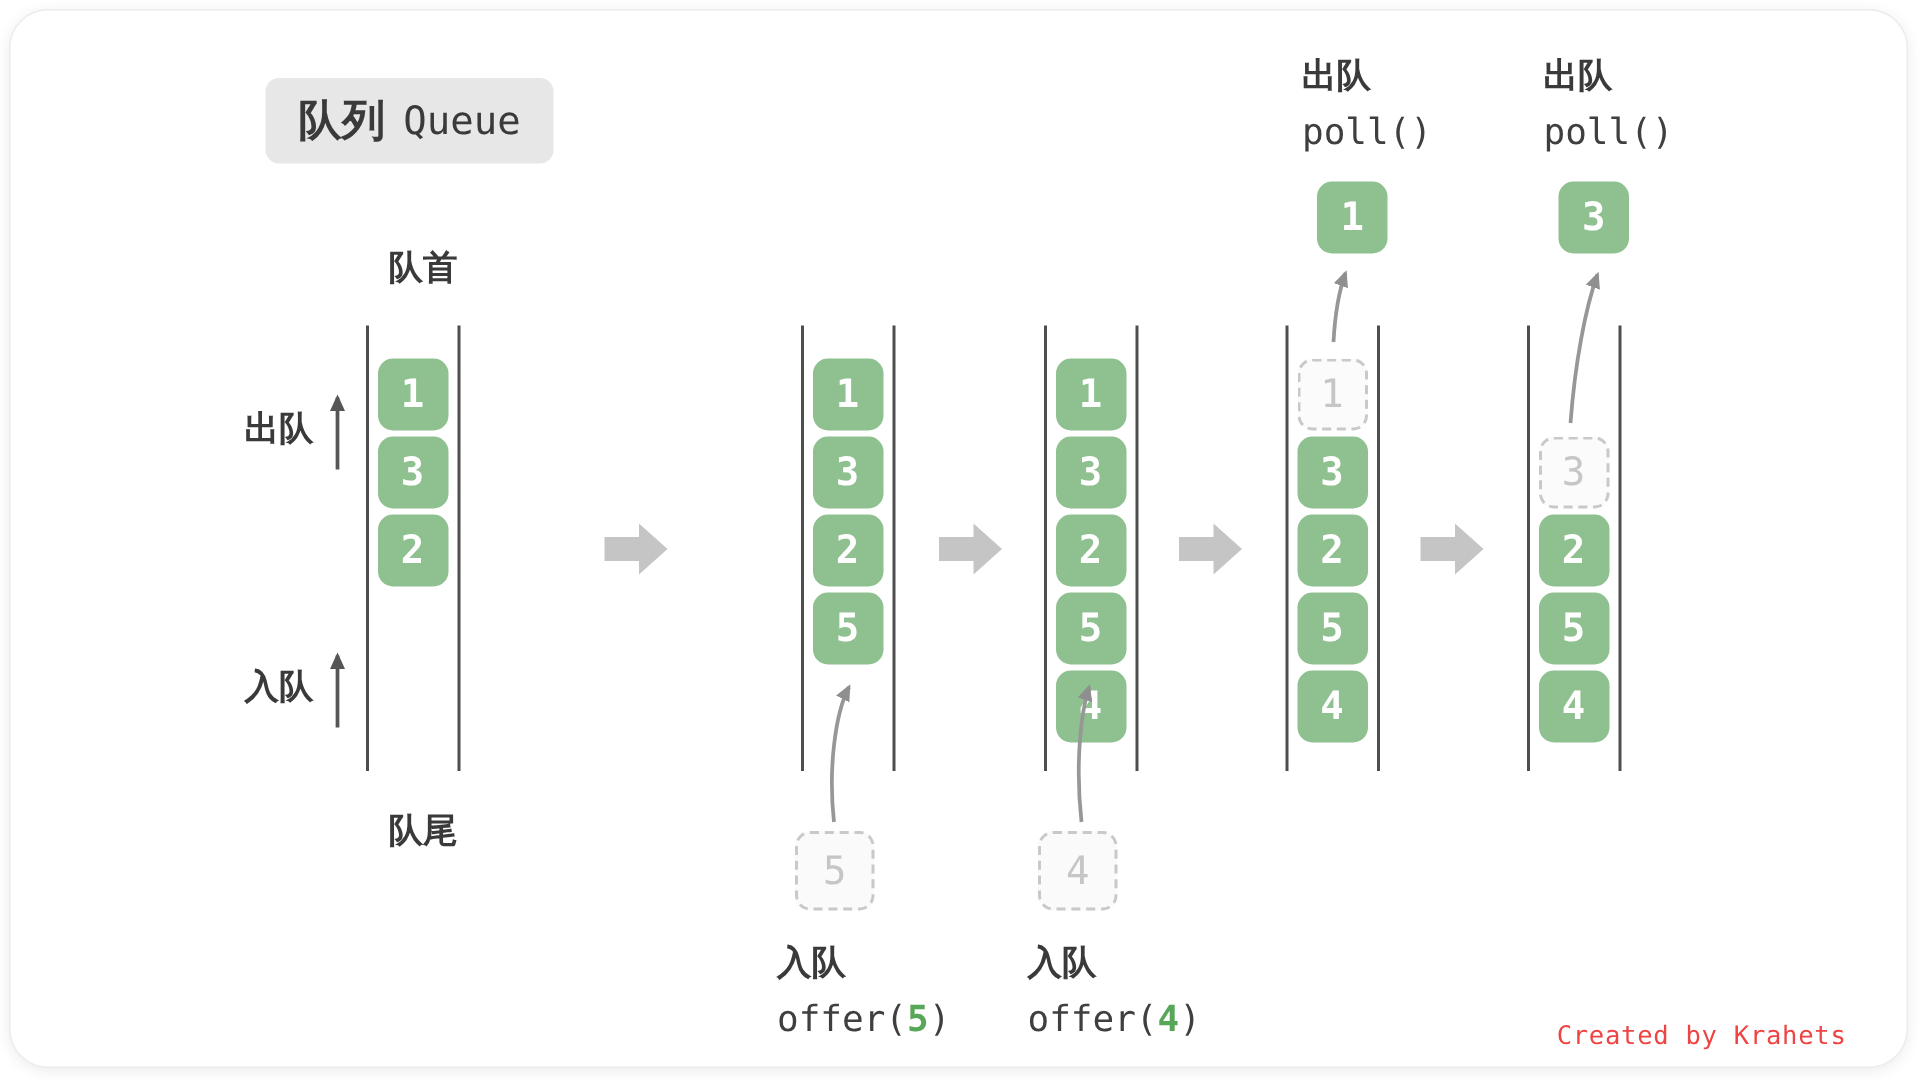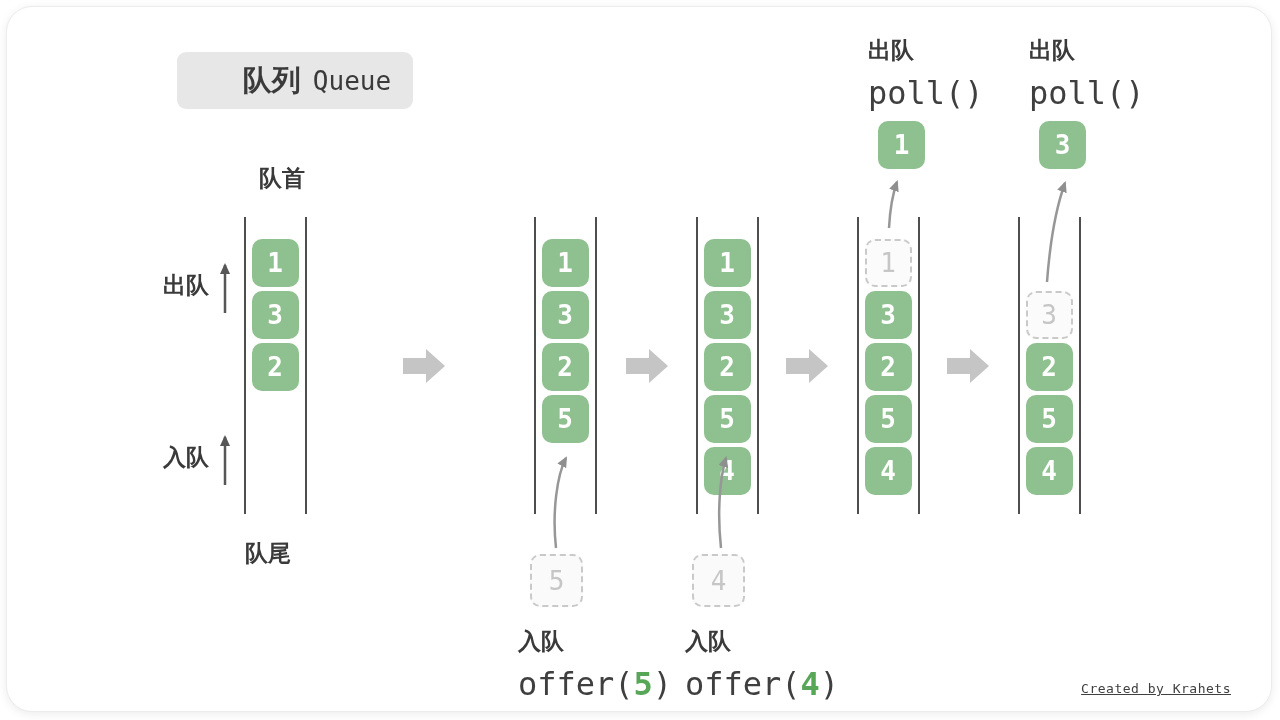--- a/index.html
+++ b/index.html
@@ -3,44 +3,44 @@
 <meta charset="utf-8">
 <style>
   html,body{margin:0;padding:0;background:#ffffff;}
   body{width:1280px;height:720px;position:relative;overflow:hidden;
        font-family:"Liberation Sans","DejaVu Sans",sans-serif;color:#3c3c3c;}
   .card{position:absolute;left:6px;top:6px;right:8px;bottom:8px;background:#ffffff;
         border:1px solid #ececec;border-radius:26px;
         box-shadow:0 2px 10px rgba(0,0,0,0.08);}
   .title-badge{position:absolute;left:170px;top:45px;width:192px;height:57px;
         background:#e7e7e7;border-radius:9px;display:flex;align-items:center;
-        justify-content:center;gap:12px;padding-left:44px;}
+        justify-content:center;gap:12px;}
   .title-zh{font-size:29px;font-weight:bold;color:#3a3a3a;}
   .title-en{font-family:"DejaVu Sans Mono",monospace;font-size:26px;color:#3a3a3a;}
   .lbl{position:absolute;font-size:23px;font-weight:bold;color:#3a3a3a;white-space:nowrap;}
   .lbl-front{left:238px;top:156px;width:60px;text-align:right;}
-  .lbl-rear{left:238px;top:531px;width:60px;text-align:left;}
+  .lbl-rear{left:238px;top:531px;width:60px;text-align:right;}
   .lbl-dequeue{left:144px;top:263px;width:58px;text-align:right;}
   .lbl-enqueue{left:144px;top:435px;width:58px;text-align:right;}
   .vline{position:absolute;width:1.5px;top:210px;height:297px;background:#4e4e4e;}
   .cell{position:absolute;width:47px;height:48px;border-radius:10px;background:#8FC08F;
         color:#ffffff;font-family:"DejaVu Sans Mono",monospace;font-size:26px;font-weight:bold;
         display:flex;align-items:center;justify-content:center;box-sizing:border-box;}
   .cell.ghost{background:#fbfbfb;border:2px dashed #c9c9c9;color:#c6c6c6;font-weight:normal;}
   .cell.incoming{width:53px;height:53px;background:#fafafa;border:2px dashed #c9c9c9;
         color:#c6c6c6;font-weight:normal;}
   .op{position:absolute;white-space:nowrap;}
   .op-zh{font-size:23px;font-weight:bold;color:#3a3a3a;}
-  .op-code{font-family:"DejaVu Sans Mono",monospace;font-size:32px;color:#3f3f3f;margin-top:8px;}
+  .op-code{font-family:"DejaVu Sans Mono",monospace;font-size:24px;color:#3f3f3f;margin-top:8px;}
   .op-top{top:28px;}
   .op-bottom{top:619px;}
   .op-code .arg{color:#58A758;font-weight:bold;}
   .overlay{position:absolute;left:0;top:0;pointer-events:none;}
   .watermark{position:absolute;right:40px;top:674px;
-        font-family:"DejaVu Sans Mono",monospace;font-size:13px;color:#404040;letter-spacing:0.5px;text-decoration:underline;}
+        font-family:"DejaVu Sans Mono",monospace;font-size:17px;color:#ef4444;letter-spacing:0.5px;}
 </style>
 </head>
 <body>
 
 <div class="card">
 
   <div class="title-badge">
     <span class="title-zh">队列</span>
     <span class="title-en">Queue</span>
   </div>

